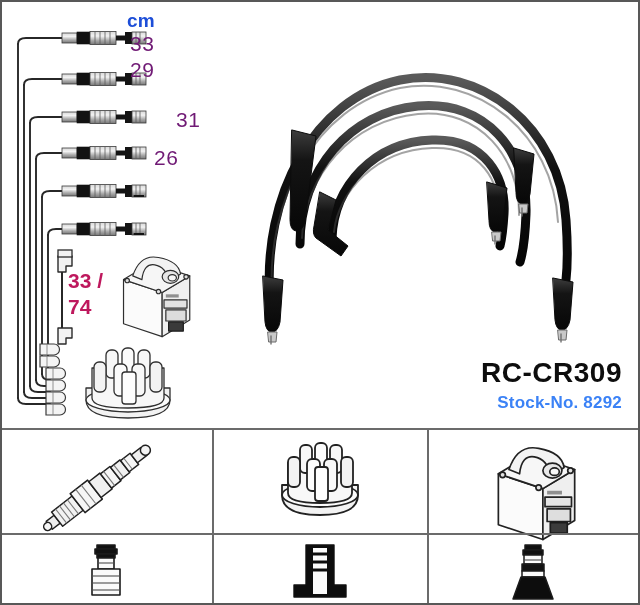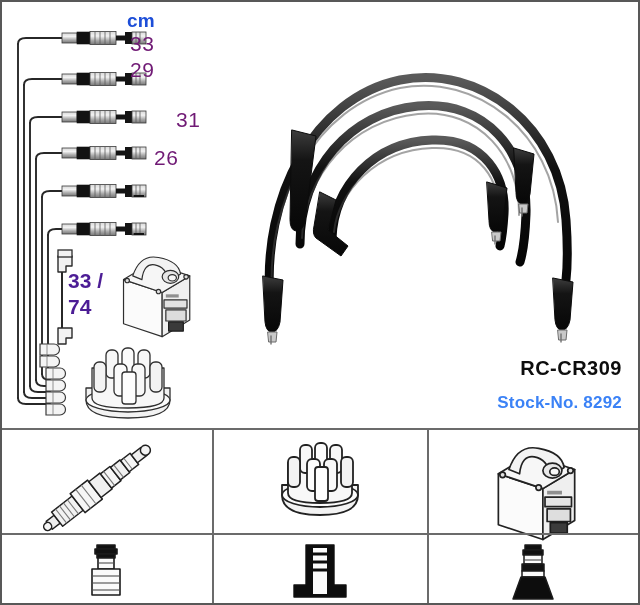--- a/index.html
+++ b/index.html
@@ -59,30 +59,30 @@
   .dash-label {
     position: absolute;
     font-weight: bold;
     font-size: 21px;
     color: #141414;
   }
   .pair-label {
     position: absolute;
     font-weight: bold;
     font-size: 21px;
-    color: #4c1d95;
+    color: #be185d;
     line-height: 1.22;
     white-space: pre-line;
   }
 
   
   .prod-code {
     position: absolute;
     font-weight: bold;
-    font-size: 20px;
+    font-size: 28px;
     color: #0d0d0d;
     letter-spacing: .5px;
     text-align: right;
     white-space: nowrap;
   }
   .stock-no {
     position: absolute;
     font-weight: bold;
     font-size: 17px;
     color: #3b82f6;

